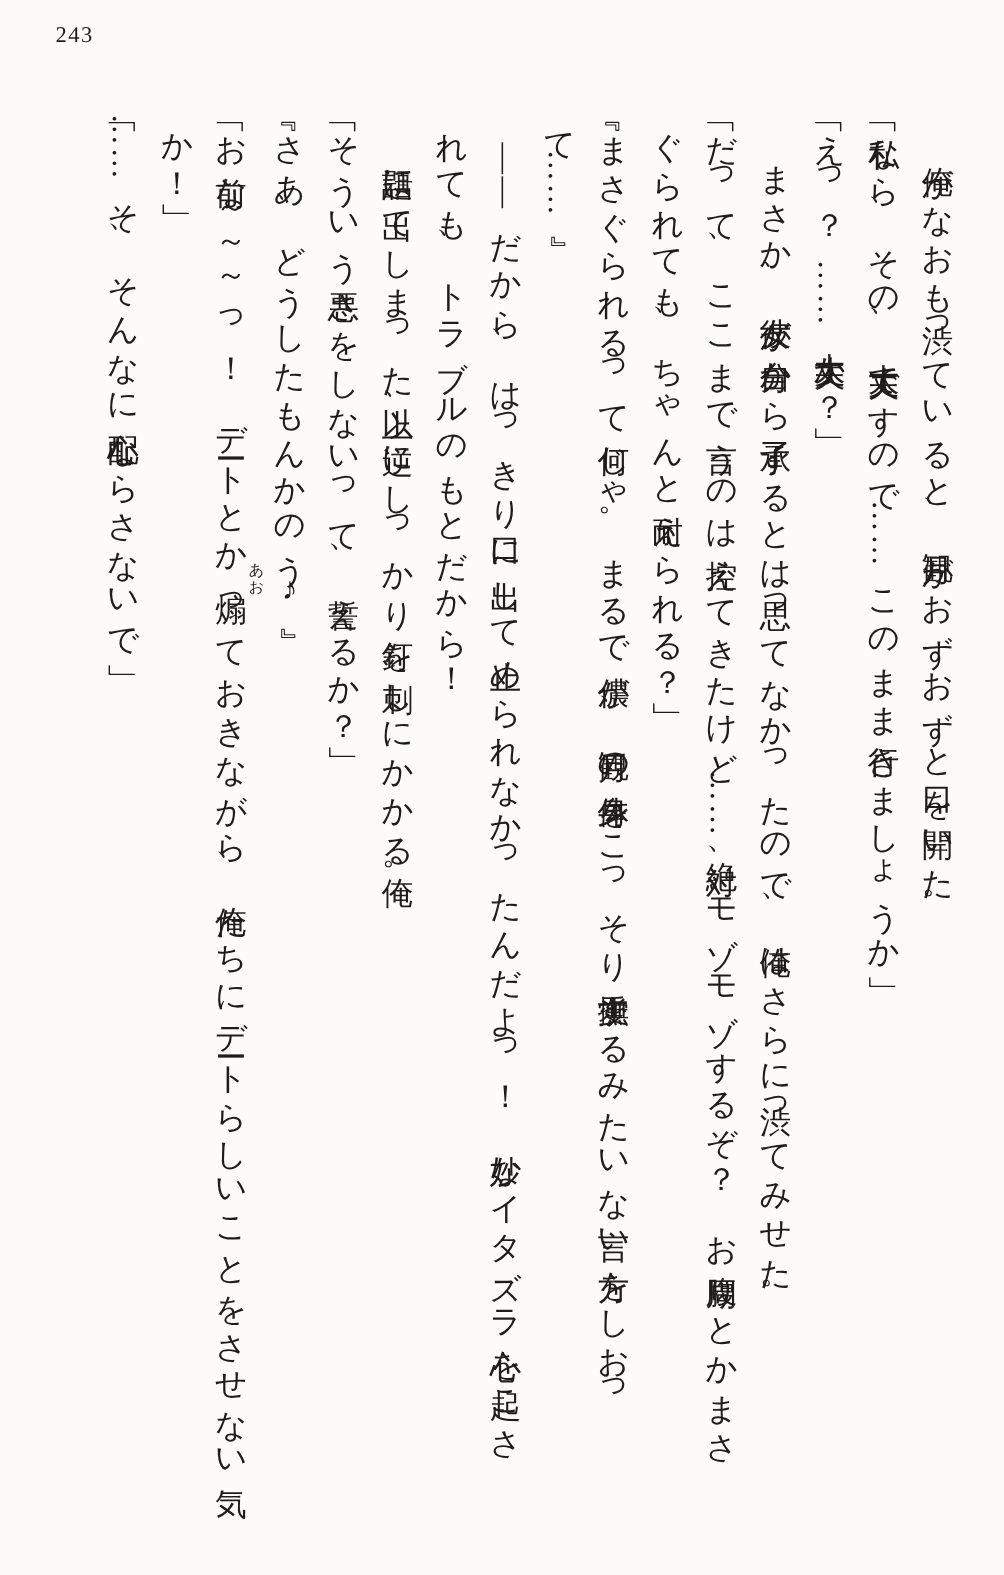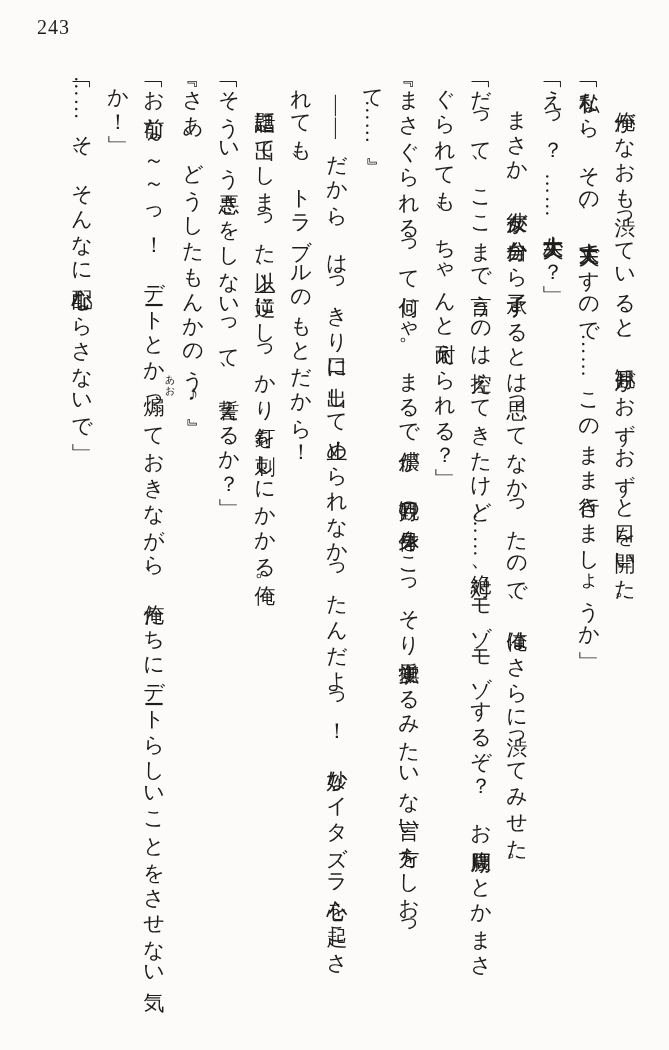--- a/index.html
+++ b/index.html
@@ -12,21 +12,21 @@
   }
   .page {
     position: relative;
     width: 669px; height: 1050px;
     background: var(--paper, #fcfbf9);
     overflow: hidden;
   }
   .page-number {
     position: absolute;
     top: 16px; left: 37px;
-    font-size: 20px;
+    font-size: 15px;
     letter-spacing: 1px;
     color: var(--ink, #1e1d1b);
   }
   .text-block {
     position: absolute;
     top: 74px; right: 26px;
     height: 912px;
     writing-mode: vertical-rl;
     text-orientation: mixed;
     color: var(--ink, #1e1d1b);

